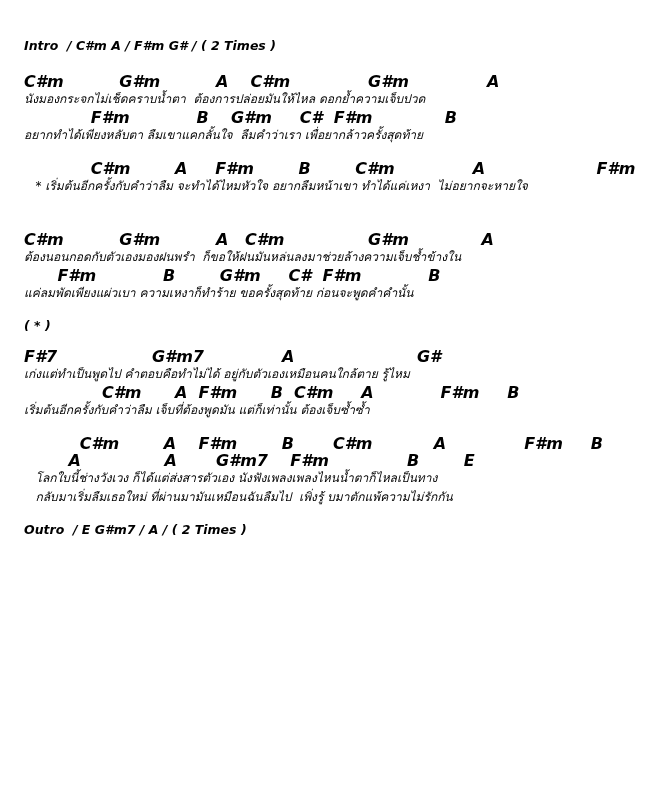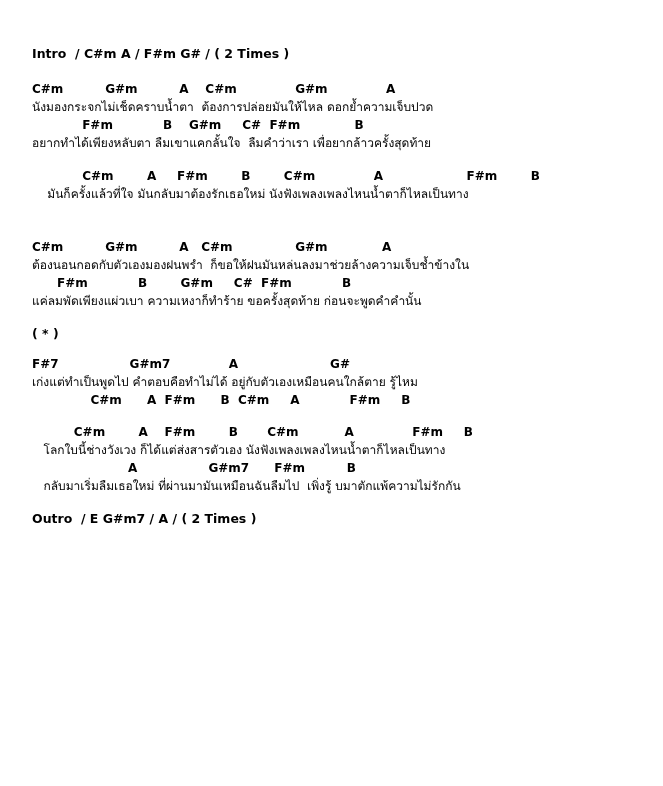--- a/index.html
+++ b/index.html
@@ -11,29 +11,30 @@
     width: 663px;
     height: 786px;
     font-family: "DejaVu Sans", "Liberation Sans", sans-serif;
     color: #000000;
     overflow: hidden;
   }
   .sheet {
     position: relative;
     width: 663px;
     height: 640px;
-    padding: 8px;
+    padding: 0;
     box-sizing: border-box;
+    font-style: italic;
   }
   .block {
     margin: 0;
   }
   .chords {
     font-weight: bold;
-    font-size: 12px;
+    font-size: 16px;
     line-height: 17px;
     white-space: pre;
   }
   .lyric {
     font-size: 12px;
     line-height: 19px;
     white-space: pre;
   }
   .section {
     font-weight: bold;
@@ -62,21 +63,21 @@
       <div class="chords">C#m          G#m          A    C#m              G#m              A</div>
       <div class="lyric">นังมองกระจกไม่เช็ดคราบน้ำตา  ต้องการปล่อยมันให้ไหล ดอกย้ำความเจ็บปวด</div>
       <div class="chords">            F#m            B    G#m     C#  F#m             B</div>
       <div class="lyric">อยากทำได้เพียงหลับตา ลืมเขาแคกลั้นใจ  ลืมคำว่าเรา เพื่อยากล้าวครั้งสุดท้าย</div>
     </div>
 
     <div class="spacer-md"></div>
 
     <div class="block">
       <div class="chords">            C#m        A     F#m        B        C#m              A                    F#m        B</div>
-      <div class="lyric">    มันก็ครั้งแล้วที่ใจ มันกลับมาต้องรักเธอใหม่ นังฟังเพลงเพลงไหนน้ำตาก็ไหลเป็นทาง</div>
+      <div class="lyric">   * เริ่มต้นอีกครั้งกับคำว่าลืม จะทำได้ไหมหัวใจ อยากลืมหน้าเขา ทำได้แค่เหงา  ไม่อยากจะหายใจ</div>
     </div>
 
     <div class="spacer-md"></div>
 
 
     <div class="spacer-lg"></div>
 
     <div class="block">
       <div class="chords">C#m          G#m          A   C#m               G#m             A</div>
       <div class="lyric">ต้องนอนกอดกับตัวเองมองฝนพรำ  ก็ขอให้ฝนมันหล่นลงมาช่วยล้างความเจ็บช้ำข้างใน</div>
@@ -89,28 +90,29 @@
     <div class="block">
       <div class="section">( * )</div>
     </div>
 
     <div class="spacer-md"></div>
 
     <div class="block">
       <div class="chords">F#7                 G#m7              A                      G#</div>
       <div class="lyric">เก่งแต่ทำเป็นพูดไป คำตอบคือทำไม่ได้ อยู่กับตัวเองเหมือนคนใกล้ตาย รู้ไหม</div>
       <div class="chords">              C#m      A  F#m      B  C#m     A            F#m     B</div>
+      <div class="lyric">เริ่มต้นอีกครั้งกับคำว่าลืม เจ็บที่ต้องพูดมัน แต่ก็เท่านั้น ต้องเจ็บซ้ำซ้ำ</div>
     </div>
 
     <div class="spacer-md"></div>
 
     <div class="block">
       <div class="chords">          C#m        A    F#m        B       C#m           A              F#m     B</div>
+      <div class="chords">        A               A       G#m7    F#m              B        E</div>
       <div class="lyric">   โลกใบนี้ช่างวังเวง ก็ได้แต่ส่งสารตัวเอง นังฟังเพลงเพลงไหนน้ำตาก็ไหลเป็นทาง</div>
-      <div class="chords">                       A                 G#m7      F#m          B</div>
       <div class="lyric">   กลับมาเริ่มลืมเธอใหม่ ที่ผ่านมามันเหมือนฉันลืมไป  เพิ่งรู้ บมาตักแพ้ความไม่รักกัน</div>
     </div>
 
     <div class="spacer-md"></div>
 
     <div class="block">
       <div class="section">Outro  / E G#m7 / A / ( 2 Times )</div>
     </div>
 
   </div>

